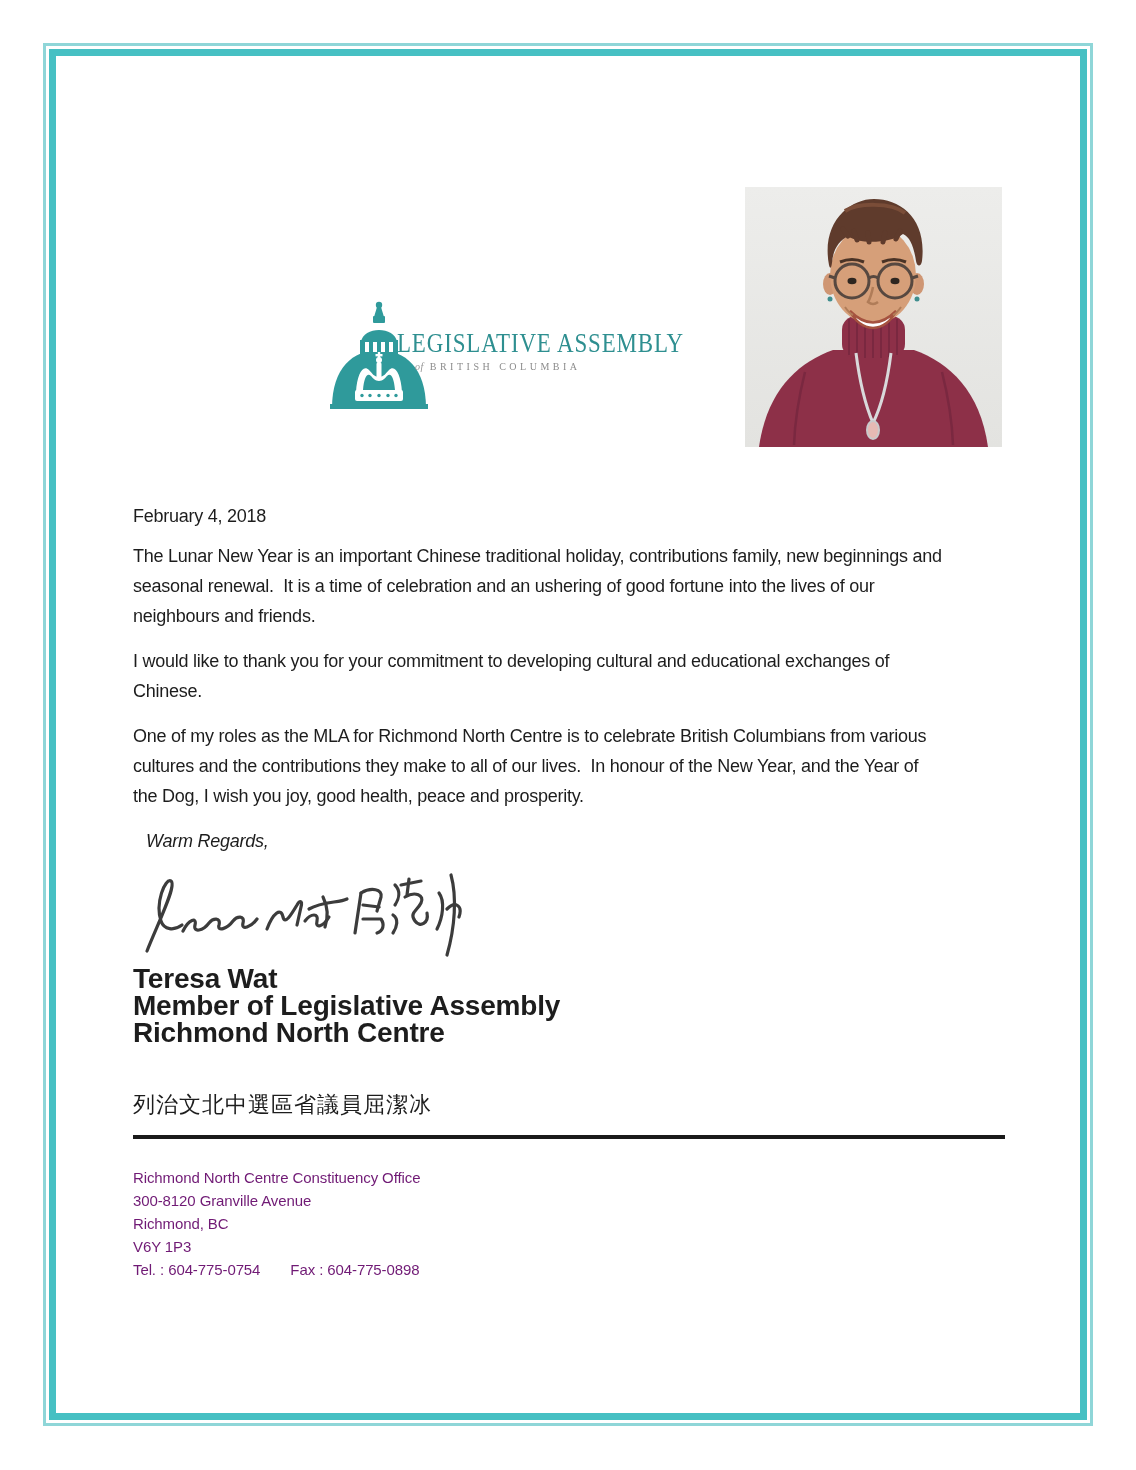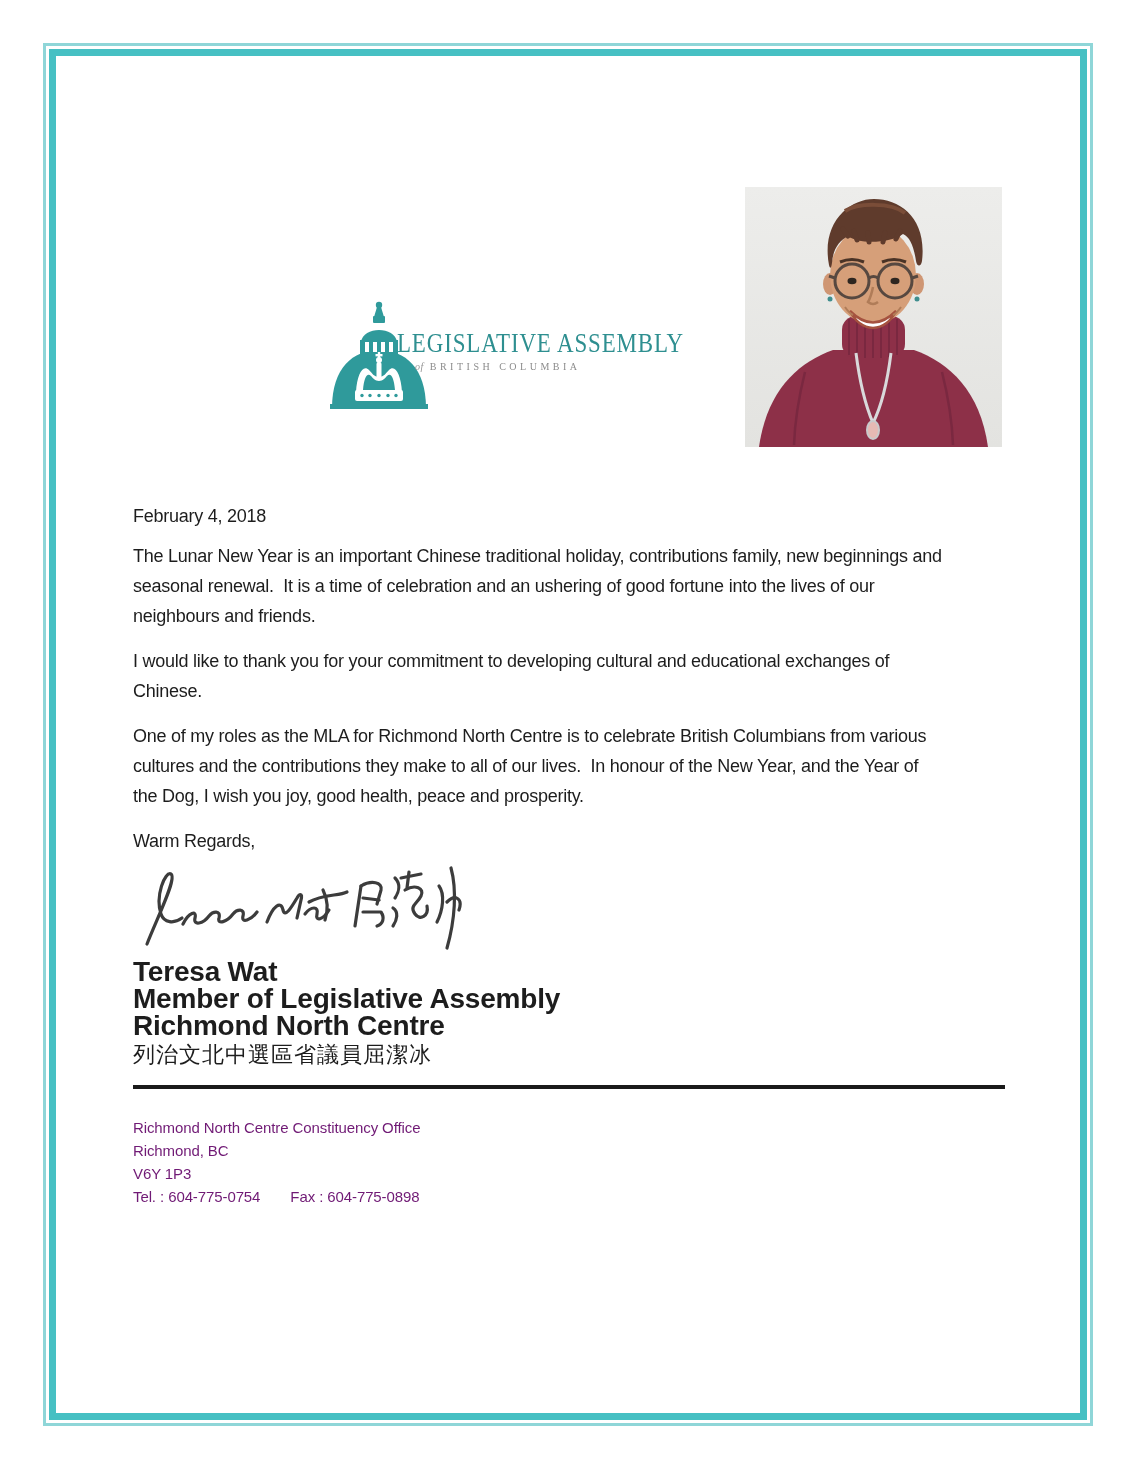--- a/index.html
+++ b/index.html
@@ -36,24 +36,24 @@
   }
   .logo-sub .of{font-style:italic; letter-spacing:0.5px; margin-right:6px; color:#949494;}
   .portrait{
     position:absolute; left:745px; top:187px; width:257px; height:260px;
     background:#e9e8e5; overflow:hidden;
   }
   
   .letter{position:absolute; left:133px; top:501px; width:905px; font-size:18px; letter-spacing:-0.25px; line-height:30px;}
   .letter .date{margin:0 0 10px 0;}
   .letter p{margin:0 0 15px 0; white-space:pre-wrap;}
-  .letter .closing{margin:0;}
+  .letter .closing{margin:13px;font-style:italic;}
   .signature{display:block; margin:6px 0 4px 0;}
   .signer{font-weight:bold; font-size:28px; line-height:27px; letter-spacing:-0.2px;}
-  .signer-cn{font-weight:normal; font-size:22px; line-height:32px; letter-spacing:1px;}
+  .signer-cn{font-weight:normal; font-size:22px; line-height:32px; letter-spacing:1px;margin-top:43px;}
   .rule{width:872px; height:4px; background:#1a1a1a; margin-top:14px;}
   .foot{margin-top:27px; font-size:15px; line-height:23px; letter-spacing:-0.1px; color:#701a75;}
   .foot .contact span.fax{margin-left:30px;}
 </style>
 </head>
 <body>
 
 <div class="page">
 
   <div class="frame-outer"></div>
@@ -214,20 +214,21 @@
 
     <div class="signer">Teresa Wat</div>
     <div class="signer">Member of Legislative Assembly</div>
     <div class="signer">Richmond North Centre</div>
     <div class="signer signer-cn">列治文北中選區省議員屈潔冰</div>
 
     <div class="rule"></div>
 
     <div class="foot">
       <div>Richmond North Centre Constituency Office</div>
+      <div>300-8120 Granville Avenue</div>
       <div>Richmond, BC</div>
       <div>V6Y 1P3</div>
       <div class="contact">
         <span>Tel. : 604-775-0754</span><span class="fax">Fax : 604-775-0898</span>
       </div>
     </div>
   </div>
 
 </div>
 

